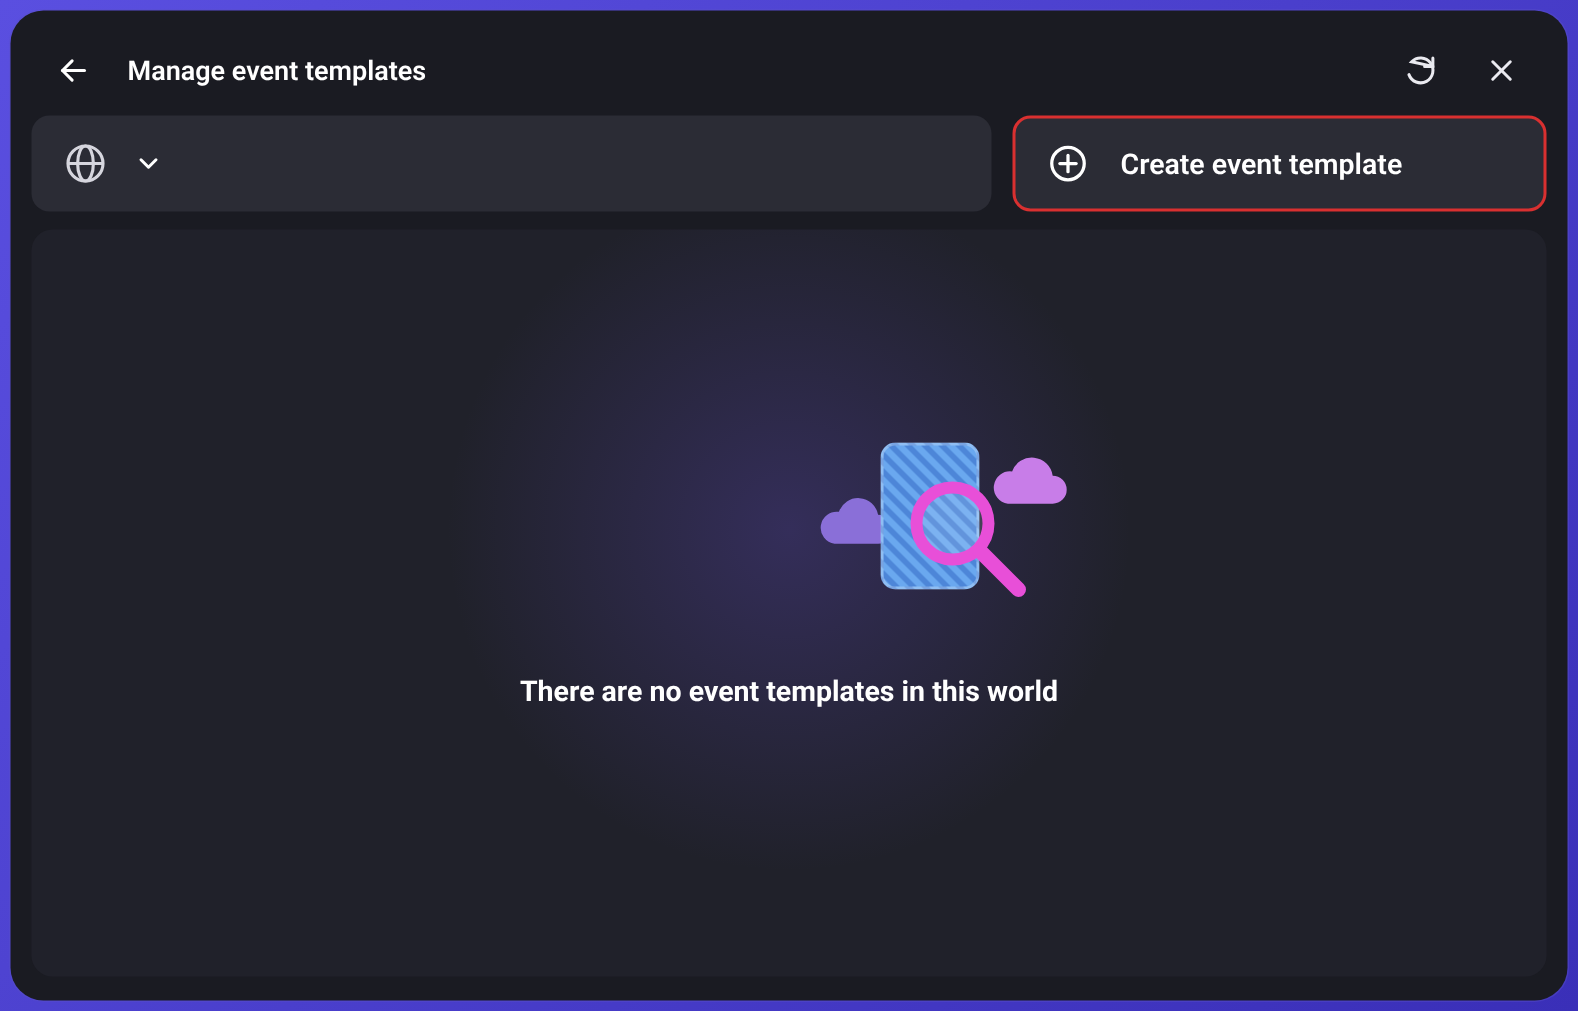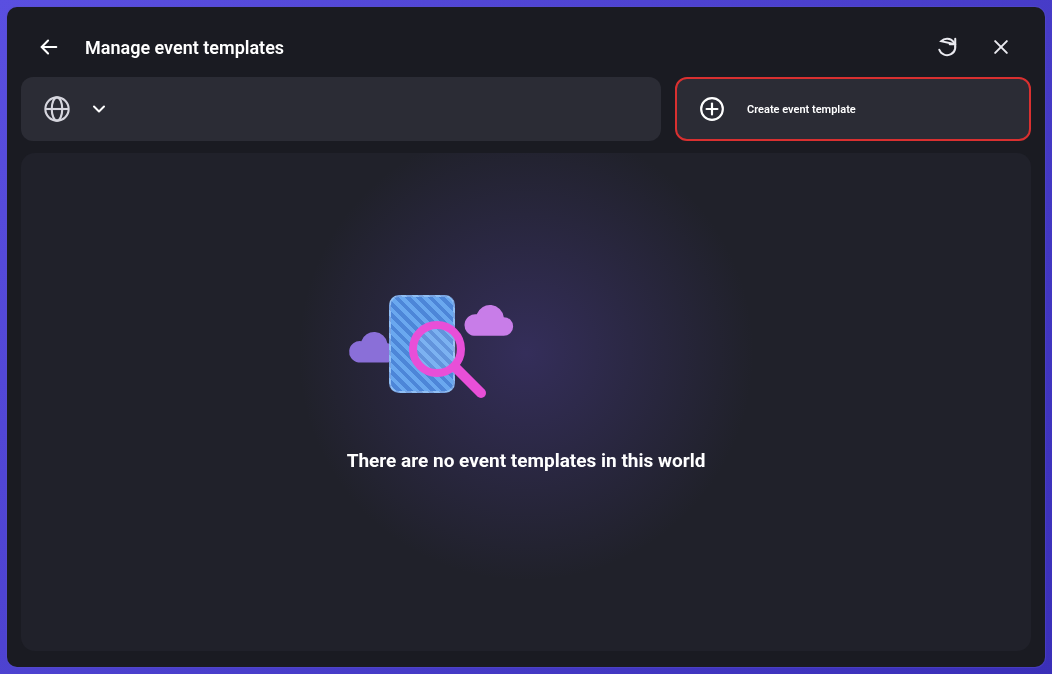--- a/index.html
+++ b/index.html
@@ -13,21 +13,21 @@
   .outer-frame {
     width: 1052px;
     height: 674px;
     padding: 7px;
     background: linear-gradient(135deg, #5a4fe0, #3a2fb8);
   }
   .window {
     width: 100%;
     height: 100%;
     background: #1a1b22;
-    border-radius: 10px;
+    border-radius: 22px;
     padding: 14px 14px 16px 14px;
     display: flex;
     flex-direction: column;
     box-shadow: 0 0 0 1px rgba(90,80,200,0.4);
   }
   .header {
     display: flex;
     align-items: center;
     height: 52px;
     padding: 0 12px 0 10px;
@@ -101,21 +101,21 @@
     width: 356px;
     background: #2b2c35;
     border-radius: 12px;
     height: 64px;
     display: flex;
     align-items: center;
     padding: 0 22px;
     cursor: pointer;
     border: 2px solid #d93030;
     color: #fff;
-    font-size: 11px;
+    font-size: 19px;
     font-weight: 600;
   }
   .plus-icon {
     width: 26px;
     height: 26px;
     margin-right: 22px;
     flex-shrink: 0;
   }
   .content-panel {
     flex: 1;
@@ -134,21 +134,21 @@
     height: 520px;
     background: radial-gradient(circle, rgba(90,70,180,0.35) 0%, rgba(32,33,42,0) 62%);
     top: -60px;
     left: 50%;
     transform: translateX(-50%);
     pointer-events: none;
   }
   .empty-state {
     display: flex;
     flex-direction: column;
-    align-items: flex-start;
+    align-items: flex-end;
     position: relative;
     top: -22px;
   }
   .illustration {
     width: 160px;
     height: 130px;
     position: relative;
     margin-bottom: 30px;
   }
   .cloud-left {

